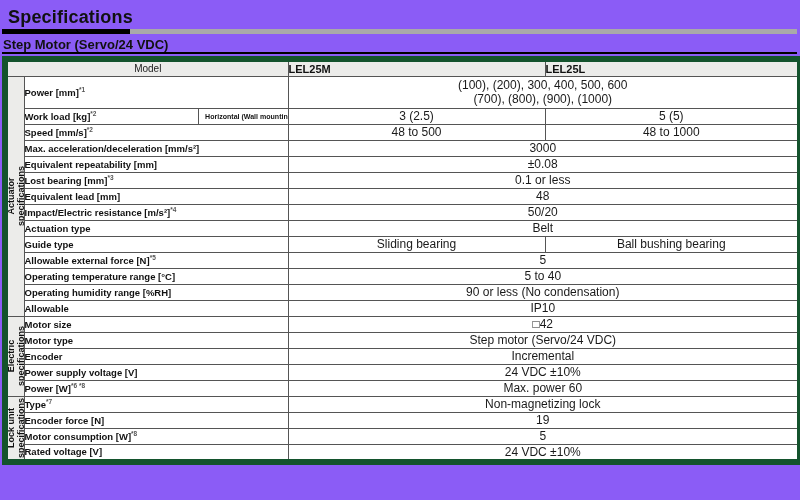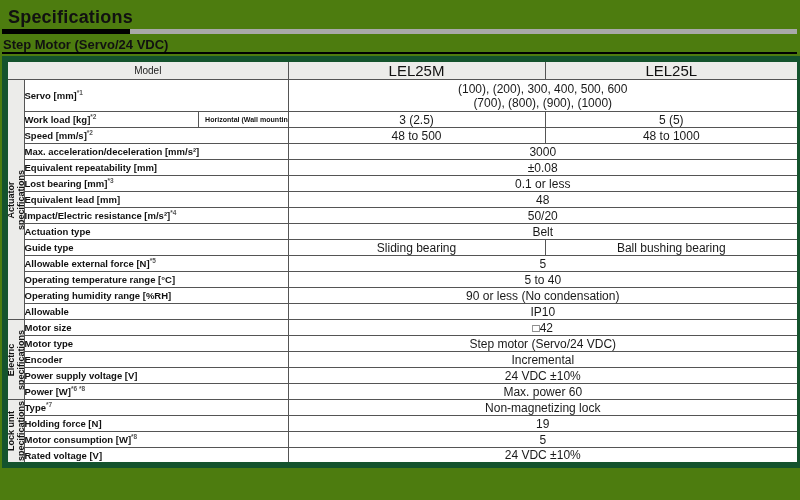--- a/index.html
+++ b/index.html
@@ -1,35 +1,35 @@
 <!DOCTYPE html>
 <html><head>
 <meta charset="utf-8">
 <style>
   html,body{margin:0;padding:0;background:#ffffff;}
   body{width:800px;height:500px;font-family:"Liberation Sans",sans-serif;color:#111;-webkit-font-smoothing:antialiased;}
-  .page{position:relative;width:800px;height:500px;overflow:hidden;background:#4d7c0f;}
+  .page{position:relative;width:800px;height:500px;overflow:hidden;background:#8b5cf6;}
 
   .title{position:absolute;left:8px;top:7px;font-size:18px;font-weight:bold;letter-spacing:0.2px;}
   .title-bar{position:absolute;left:2px;top:29px;width:795px;height:5px;background:#a9a9a9;}
   .title-bar-black{width:128px;height:5px;background:#000;}
 
   .subtitle{position:absolute;left:3px;top:37px;font-size:13px;font-weight:bold;}
   .subtitle-rule{position:absolute;left:2px;top:52px;width:795px;height:2px;background:#000;}
 
   table.spec{position:absolute;left:2px;top:56px;width:795px;border-collapse:collapse;table-layout:fixed;}
   table.spec td{border:1px solid #555;padding:0;vertical-align:middle;overflow:hidden;}
   table.spec{border:6px solid #14532d;}
 
   tr.hdr{height:17px;}
   tr.row{height:16px;}
   tr.row2{height:32px;}
 
   td.mhdr{background:#ececea;text-align:center;font-size:10px;font-weight:normal;color:#222;}
-  td.chdr{background:#ececea;text-align:center;font-size:15px;font-weight:normal;}
+  td.chdr{background:#ececea;font-size:11px;font-weight:bold;}
 
   td.group{background:#ececea;position:relative;}
   .vtext{position:absolute;top:50%;left:50%;transform:translate(-50%,-50%) rotate(-90deg);
          white-space:pre-line;text-align:center;font-weight:bold;font-size:9px;line-height:9.5px;color:#111;}
 
   td.lbl{background:#fff;font-weight:bold;font-size:9.5px;padding-left:6px;white-space:nowrap;}
   td.sublbl{background:#fff;text-align:center;font-weight:bold;font-size:8px;white-space:nowrap;}
   td.sublbl .squeeze{display:inline-block;transform:scaleX(0.88);transform-origin:center;}
   sup.ref{font-size:6.5px;font-weight:bold;color:#555;vertical-align:super;line-height:0;letter-spacing:0;}
 
@@ -64,21 +64,21 @@
         <tr class="hdr">
       <td class="mhdr" colspan="3">Model</td>
       <td class="chdr">LEL25M</td>
       <td class="chdr">LEL25L</td>
     </tr>
 
     <tr class="row2">
       <td class="group" rowspan="14">
         <div class="vtext">Actuator specifications</div>
       </td>
-      <td class="lbl" colspan="2"><span>Servo [mm]</span><sup class="ref">*1</sup></td>
+      <td class="lbl" colspan="2"><span>Power [mm]</span><sup class="ref">*1</sup></td>
       <td class="val" colspan="2">
         <div class="l1">(100), (200), 300, 400, 500, 600</div>
         <div class="l2">(700), (800), (900), (1000)</div>
       </td>
     </tr>
 
     <tr class="row">
       <td class="lbl"><span>Work load [kg]</span><sup class="ref">*2</sup></td>
       <td class="sublbl"><span class="squeeze">Horizontal (Wall mounting)</span></td>
       <td class="val">3 (2.5)</td>
@@ -179,21 +179,21 @@
     <tr class="row sect">
       <td class="group" rowspan="4">
         <div class="vtext">Lock unit
 specifications</div>
       </td>
       <td class="lbl" colspan="2"><span>Type</span><sup class="ref">*7</sup></td>
       <td class="val" colspan="2">Non-magnetizing lock</td>
     </tr>
 
     <tr class="row">
-      <td class="lbl" colspan="2"><span>Holding force [N]</span></td>
+      <td class="lbl" colspan="2"><span>Encoder force [N]</span></td>
       <td class="val" colspan="2">19</td>
     </tr>
 
     <tr class="row">
       <td class="lbl" colspan="2"><span>Motor consumption [W]</span><sup class="ref">*8</sup></td>
       <td class="val" colspan="2">5</td>
     </tr>
 
     <tr class="row">
       <td class="lbl" colspan="2"><span>Rated voltage [V]</span></td>

